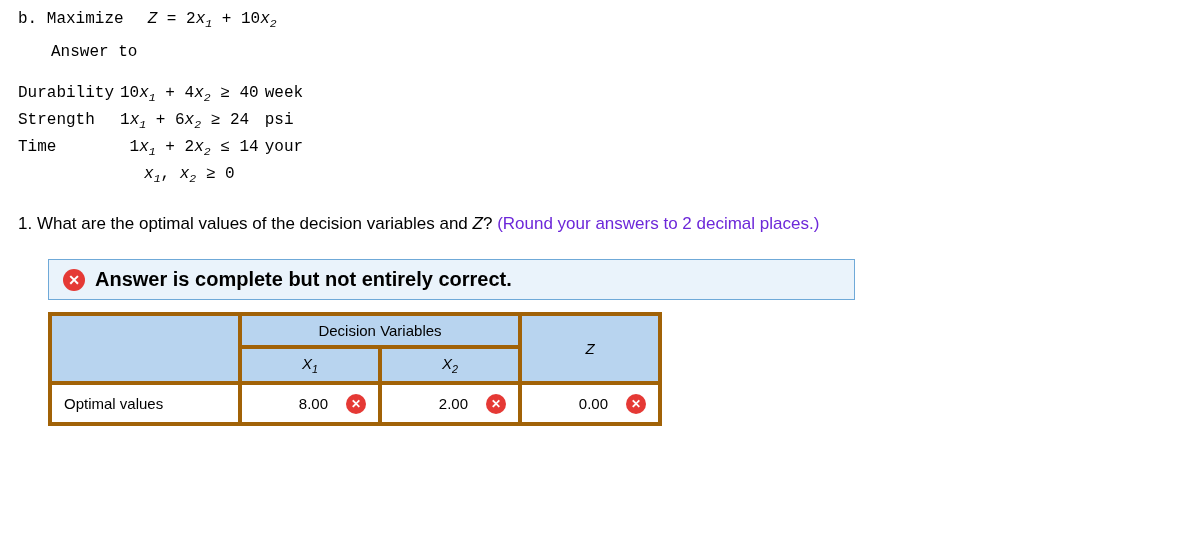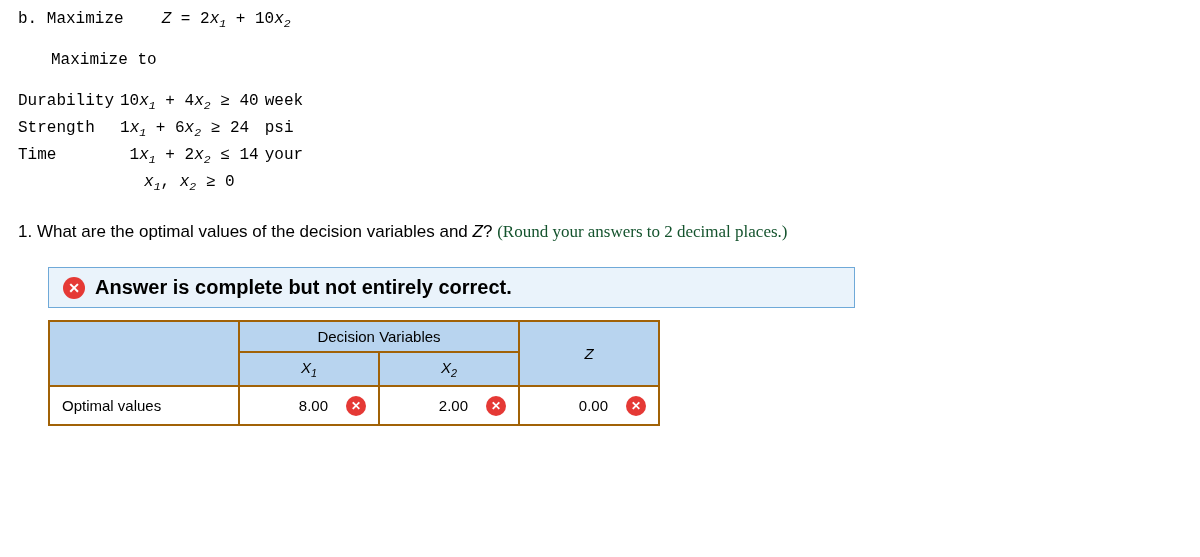--- a/index.html
+++ b/index.html
@@ -8,35 +8,35 @@
       background: #fff;
       padding: 8px 18px;
       width: 1200px;
       color: #000;
     }
     .mono {
       font-family: 'Courier New', Courier, monospace;
       font-size: 16px;
       line-height: 1.45;
     }
-    .problem-header { display: flex; gap: 38px; margin-bottom: 16px; text-align: center; }
+    .problem-header { display: flex; gap: 24px; margin-bottom: 8px; text-align: center; }
     .italic { font-style: italic; }
     .constraints { margin-top: 18px; margin-bottom: 18px; }
     .constraints table { border-collapse: collapse; }
     .constraints td { padding: 0 6px 2px 0; vertical-align: baseline; }
     .sub { font-size: 0.72em; vertical-align: sub; font-style: italic; }
 
     .question {
       font-family: Arial, sans-serif;
       font-size: 17px;
       margin-top: 22px;
       margin-bottom: 24px;
       line-height: 1.4;
     }
-    .red-text { color: #14532d; font-weight: 400; font-family: Liberation Serif, serif; }
+    .red-text { color: #6d28d9; font-weight: 400; }
     .z-italic { font-style: italic; }
 
     .feedback-bar {
       display: flex;
       align-items: center;
       gap: 10px;
       background: #eaf3fb;
       border: 1px solid #6fa9d8;
       padding: 8px 14px;
       width: 807px;
@@ -46,21 +46,21 @@
     .feedback-bar .icon-circle {
       width: 22px; height: 22px; border-radius: 50%;
       background: #e53935; color: #fff;
       display: flex; align-items: center; justify-content: center;
       font-size: 14px; font-weight: bold; line-height: 1;
     }
     .feedback-bar .msg { font-weight: bold; font-size: 20px; }
 
     .answer-table { border-collapse: collapse; margin-left: 30px; }
     .answer-table td, .answer-table th {
-      border: 2px solid #a16207;
+      border: 4px solid #a16207;
       padding: 6px 10px;
       font-family: Arial, sans-serif;
       font-size: 15px;
       text-align: center;
       vertical-align: middle;
     }
     .answer-table .blue-cell { background: #b8d4ef; }
     .answer-table .row-label {
       text-align: left;
       background: #fff;
@@ -93,21 +93,21 @@
 <div class="mono">
   <div class="problem-header">
     <div>
       <span>b.</span>
       <span>Maximize</span>
     </div>
     <div>
       <span class="italic">Z</span> = 2<span class="italic">x</span><span class="sub">1</span> + 10<span class="italic">x</span><span class="sub">2</span>
     </div>
   </div>
-  <div style="padding-left: 33px;">Maximize to</div>
+  <div style="padding-left: 33px;">Answer to</div>
 
   <div class="constraints">
     <table>
       <tbody>
           <tr>
         <td>Durability</td>
         <td>10<span class="italic">x</span><span class="sub">1</span> + 4<span class="italic">x</span><span class="sub">2</span> ≥ 40</td>
         <td>week</td>
       </tr>
       <tr>

